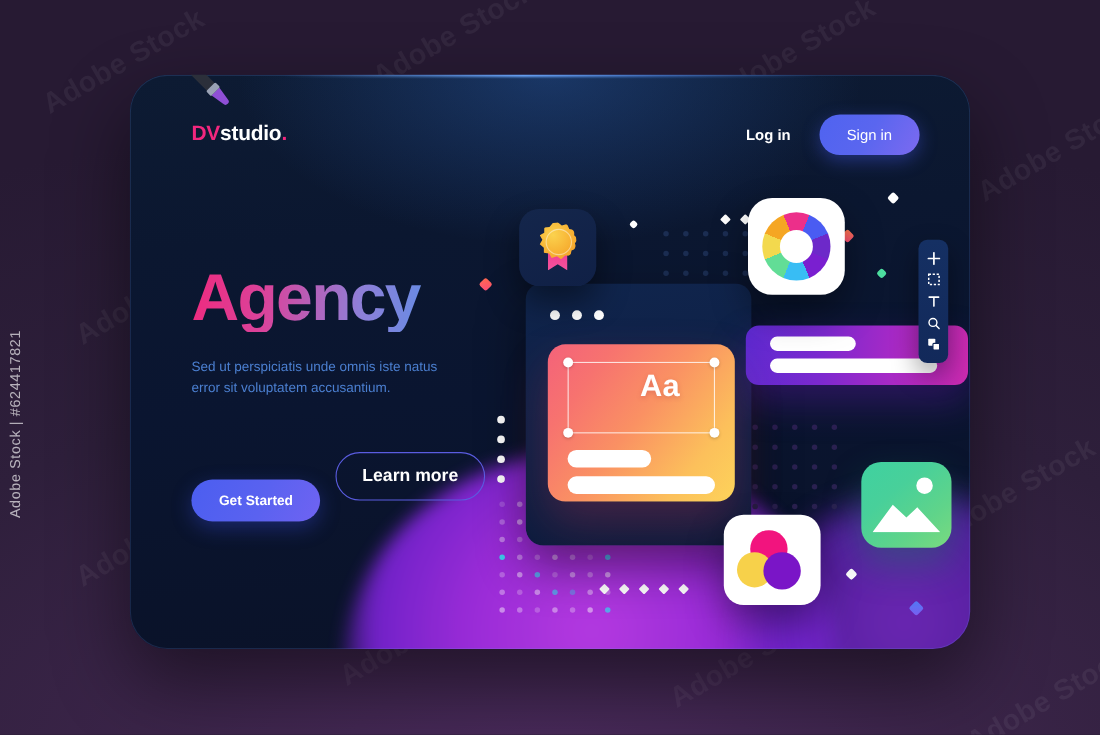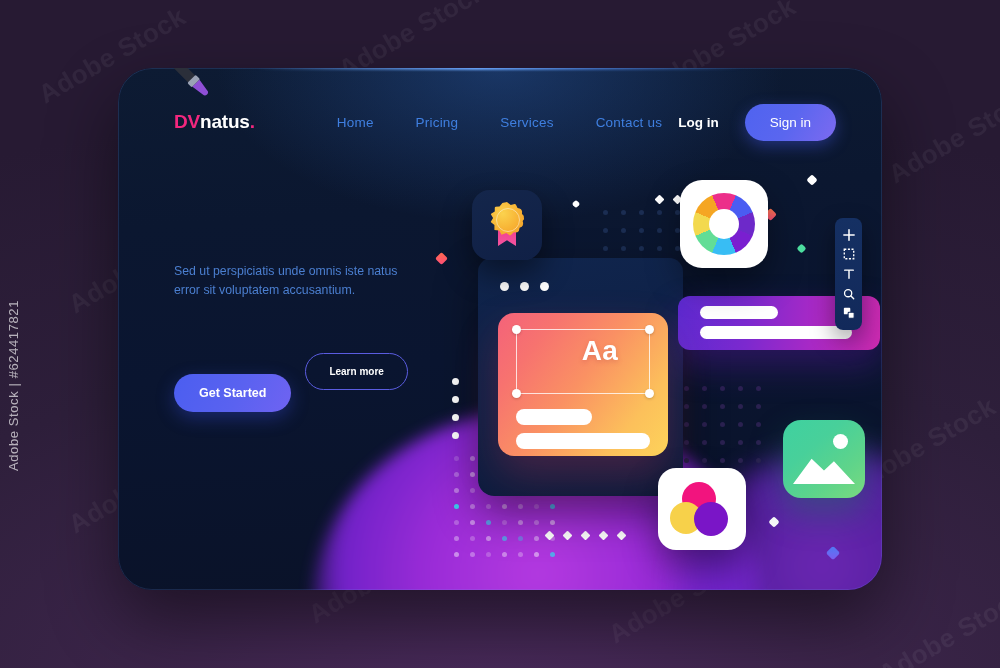--- a/index.html
+++ b/index.html
@@ -136,21 +136,21 @@
   #ctas { margin-top: 30px; display: flex; gap: 14px; align-items: center; }
   #btn-start {
     background: linear-gradient(115deg, #4b5ef0 0%, #5a62f0 55%, #6f63f2 100%);
     color: #fff; font-size: 12.5px; font-weight: 700;
     padding: 12px 25px; border-radius: 22px; border: none; cursor: pointer;
     box-shadow: 0 6px 18px rgba(60,80,235,.34);
     font-family: inherit;
     margin-top: 44px;
   }
   #btn-learn {
-    background: transparent; color: #fff; font-size: 10px; font-weight: 700;
+    background: transparent; color: #fff; font-size: 16px; font-weight: 700;
     padding: 12px 23px; border-radius: 22px;
     border: 1.3px solid #5a5ce0; cursor: pointer;
     font-family: inherit;
   }
 
   
   #art { position: absolute; inset: 0; z-index: 20; }
 
   .dotgrid { position: absolute; }
   .dotgrid i {
@@ -578,35 +578,30 @@
               <rect x="1" y="1" width="7.5" height="7.5" rx="1" fill="#fff"></rect>
               <rect x="6" y="6" width="7" height="7" rx="1" fill="#fff" stroke="#12295a" stroke-width="1.2"></rect>
             </svg>
         </div>
       </div>
 
     </div>
 
     <div id="nav">
       <div id="logo">
-        <span class="dv">DV</span><span class="st">natus</span><span class="dot">.</span>
-      </div>
-      <div id="navlinks">
-        <span class="navlink">Home</span>
-        <span class="navlink">Pricing</span>
-        <span class="navlink">Services</span>
-        <span class="navlink">Contact us</span>
+        <span class="dv">DV</span><span class="st">studio</span><span class="dot">.</span>
       </div>
       <div id="navright">
         <span id="login">Log in</span>
         <button id="signin">Sign in</button>
       </div>
     </div>
 
     <div id="copy">
+      <div id="h-big">Agency</div>
       <div id="sub">Sed ut perspiciatis unde omnis iste natus error sit voluptatem accusantium.</div>
       <div id="ctas">
         <button id="btn-start">Get Started</button>
         <button id="btn-learn">Learn more</button>
       </div>
     </div>
 
     <div id="rim"></div>
   </div>
 </div>

